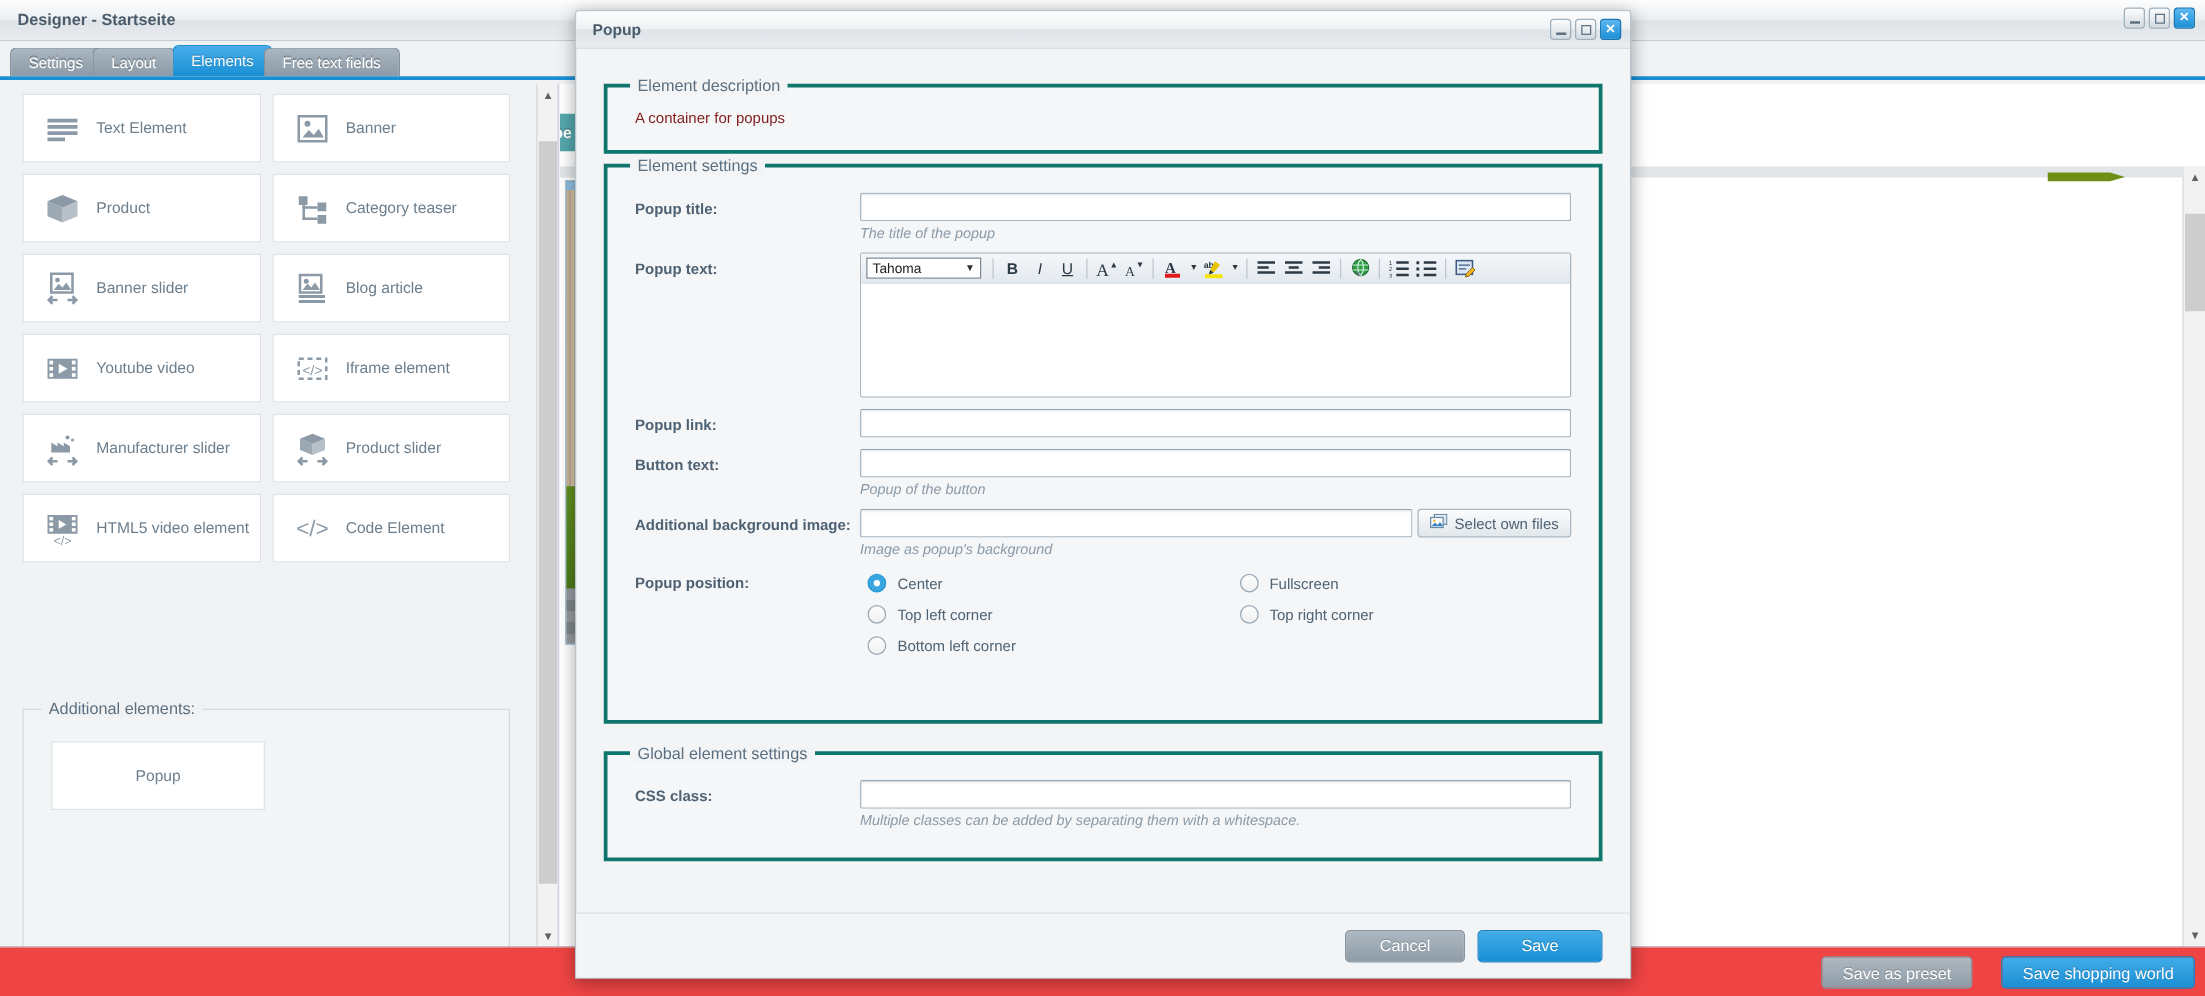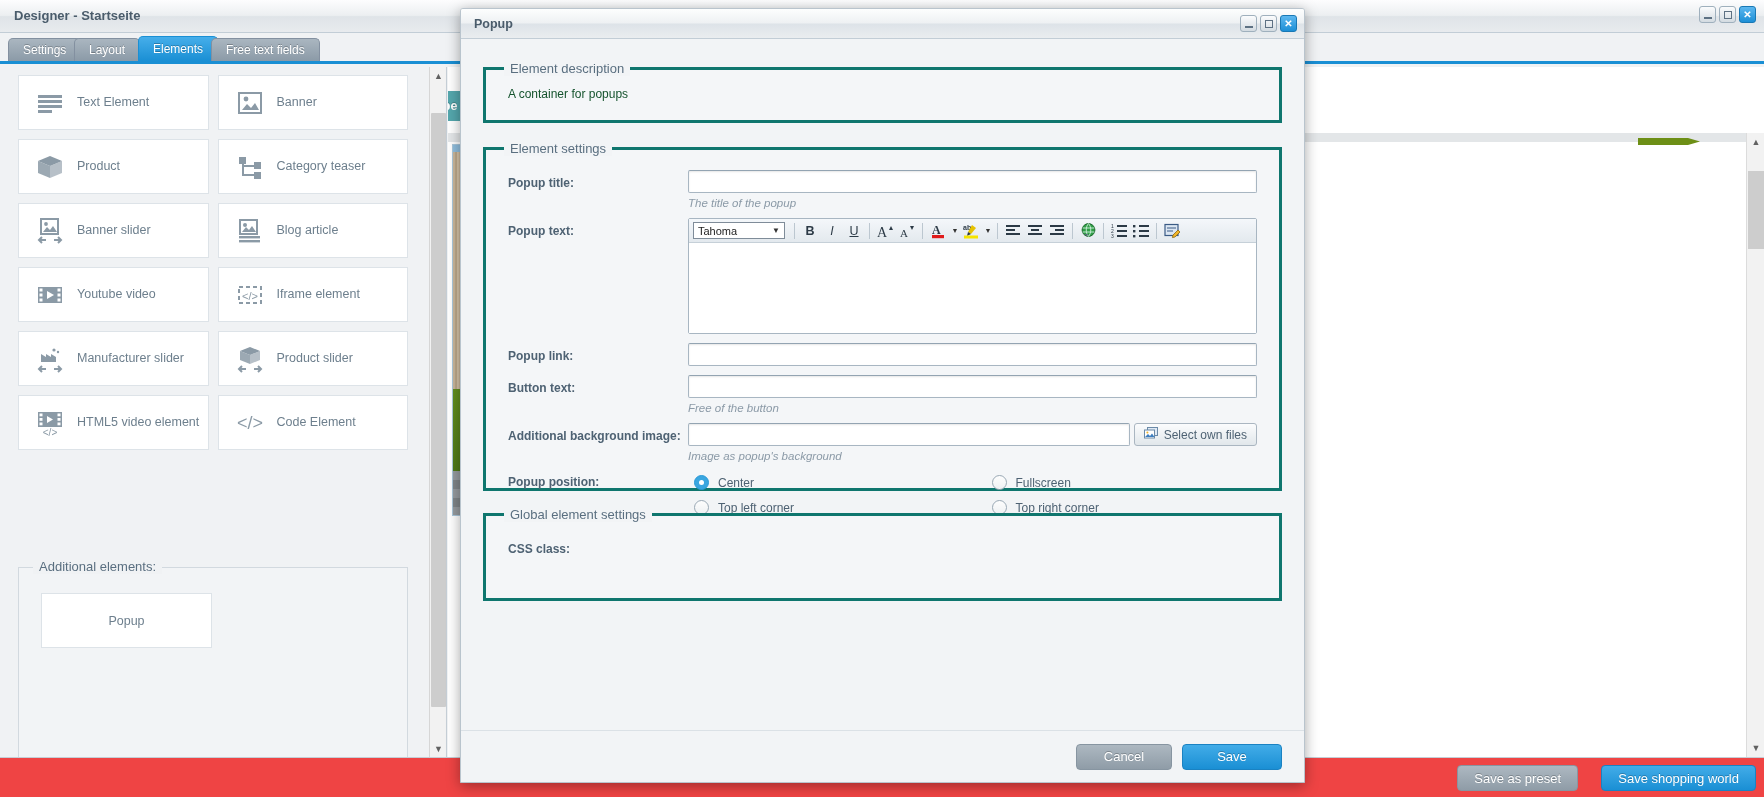--- a/index.html
+++ b/index.html
@@ -613,24 +613,24 @@
             <span class="sq"></span>
           </div>
         <div class="winbtn close">✕</div>
       </div>
     </div>
 
     <div class="modal-body">
 
       <div class="mfs" style="margin-top:28px; height:56px;">
         <div class="lg">Element description</div>
-        <div style="padding:17px 0 0 22px; font-size:12px; color:#14532d;">A container for popups</div>
-      </div>
-
-      <div class="mfs" style="margin-top:24px; height:344px; padding:20px 22px 0 22px;">
+        <div style="padding:17px 0 0 22px; font-size:12px; color:#7f1d1d;">A container for popups</div>
+      </div>
+
+      <div class="mfs" style="margin-top:8px; height:448px; padding:20px 22px 0 22px;">
         <div class="lg">Element settings</div>
 
         <div class="row">
           <div class="rlabel">Popup title:</div>
           <div class="rfield">
             <input class="inp" type="text" value="" style="">
             <div class="hint">The title of the popup</div>
           </div>
         </div>
 
@@ -770,21 +770,21 @@
           <div class="rlabel">Popup link:</div>
           <div class="rfield">
             <input class="inp" type="text" value="" style="">
           </div>
         </div>
 
         <div class="row" style="margin-top:9px;">
           <div class="rlabel">Button text:</div>
           <div class="rfield">
             <input class="inp" type="text" value="" style="">
-            <div class="hint">Free of the button</div>
+            <div class="hint">Popup of the button</div>
           </div>
         </div>
 
         <div class="row" style="margin-top:9px;">
           <div class="rlabel">Additional background image:</div>
           <div class="rfield">
             <div style="display:flex; gap:4px;">
               <input class="inp" type="text" style="flex: 1 1 0%;" value="">
               <div class="selbtn">
                 <span>
@@ -826,20 +826,24 @@
               <span class="txt">Bottom left corner</span>
             </div>
           </div>
         </div>
       </div>
 
       <div class="mfs" style="margin-top:22px; height:88px; padding:20px 22px 0 22px;">
         <div class="lg">Global element settings</div>
         <div class="row">
           <div class="rlabel">CSS class:</div>
+          <div class="rfield">
+            <input class="inp" type="text" value="" style="">
+            <div class="hint">Multiple classes can be added by separating them with a whitespace.</div>
+          </div>
         </div>
       </div>
 
     </div>
 
     <div class="modal-foot">
       <div class="btn grey" style="width:96px;">Cancel</div>
       <div class="btn blue" style="width:100px;">Save</div>
     </div>
   </div>

